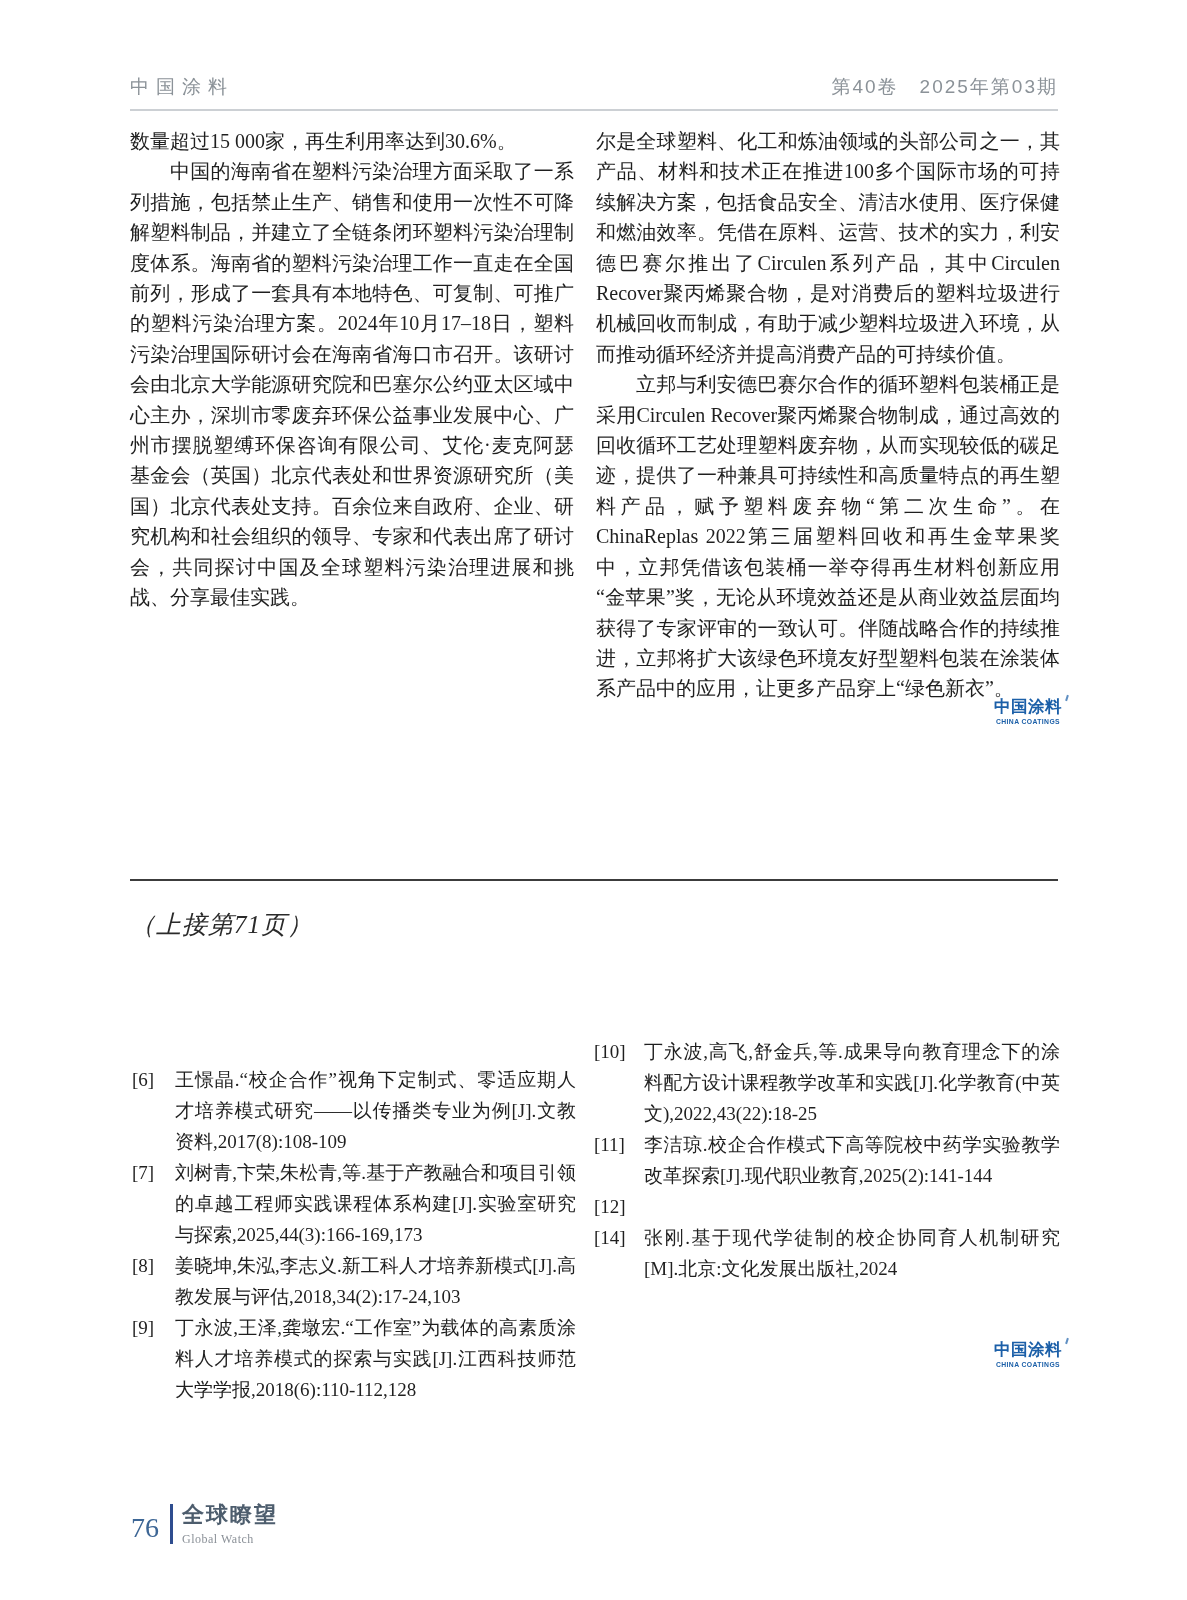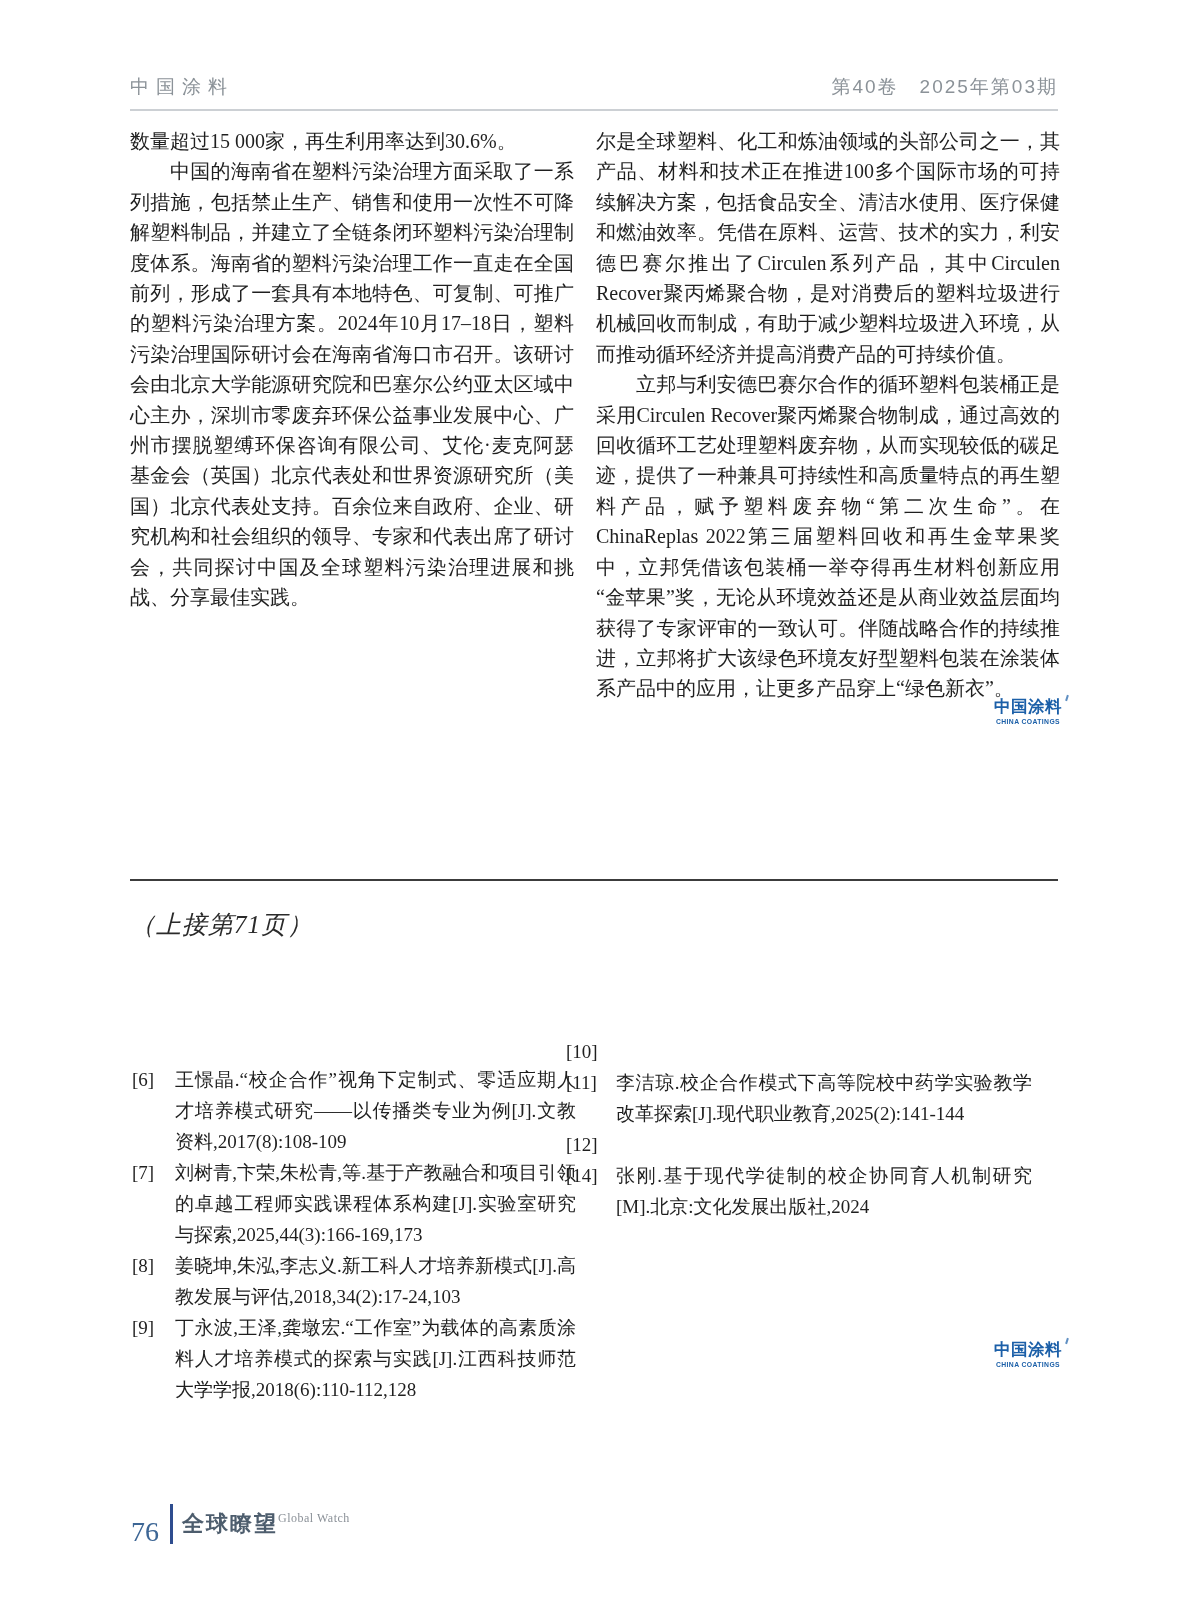--- a/index.html
+++ b/index.html
@@ -54,38 +54,38 @@
     border-top:2px solid #3c3c3c;
   }
   .continuation {
     position:absolute; left:130px; top:908px;
     font-size:25px; color:#2a2a2a; font-style:italic; letter-spacing:1px;
   }
 
   
   .refs { position:absolute; font-size:19px; line-height:31px; color:#1f1f1f; }
   .refs-left  { left:132px; top:1064px; width:444px; }
-  .refs-right { left:566px; top:1036px; width:466px; }
+  .refs-right { left:594px; top:1036px; width:466px; }
   .ref-item { display:flex; align-items:flex-start; }
   .ref-num  { flex:0 0 auto; }
   .refs-left  .ref-num { width:43px; }
   .refs-right .ref-num { width:50px; }
   .ref-text { flex:1 1 auto; text-align:justify; text-justify:inter-ideograph; }
 
   
   .footer {
     position:absolute; left:131px; top:1500px;
     display:flex; align-items:center;
   }
   .footer .page-num {
     font-size:28px; color:#3d6695; font-family:"Liberation Serif",serif;
-    margin-top:16px;
+    margin-top:8px;
   }
   .footer .vbar { width:3px; height:40px; background:#2e4d8f; margin:0 9px 0 11px; }
-  .footer .sec { display:flex; }
+  .footer .sec { display:flex; flex-direction:column; }
   .footer .sec-cn {
     font-family:"Liberation Sans","DejaVu Sans",sans-serif;
     font-size:22px; font-weight:bold; color:#4d5d6d; letter-spacing:2px;
   }
   .footer .sec-en {
     font-family:"Liberation Serif",serif;
     font-size:12px; color:#8a9097; margin-top:2px; letter-spacing:0.5px;
   }
 </style>
 </head>
@@ -133,20 +133,21 @@
     </div>
     <div class="ref-item">
       <span class="ref-num">[9]</span>
       <span class="ref-text">丁永波,王泽,龚墩宏.“工作室”为载体的高素质涂料人才培养模式的探索与实践[J].江西科技师范大学学报,2018(6):110-112,128</span>
     </div>
   </div>
 
   <div class="refs refs-right">
     <div class="ref-item">
       <span class="ref-num">[10]</span>
+      <span class="ref-text">丁永波,高飞,舒金兵,等.成果导向教育理念下的涂料配方设计课程教学改革和实践[J].化学教育(中英文),2022,43(22):18-25</span>
     </div>
     <div class="ref-item">
       <span class="ref-num">[11]</span>
       <span class="ref-text">李洁琼.校企合作模式下高等院校中药学实验教学改革探索[J].现代职业教育,2025(2):141-144</span>
     </div>
     <div class="ref-item">
       <span class="ref-num">[12]</span>
     </div>
     <div class="ref-item">
       <span class="ref-num">[14]</span>

